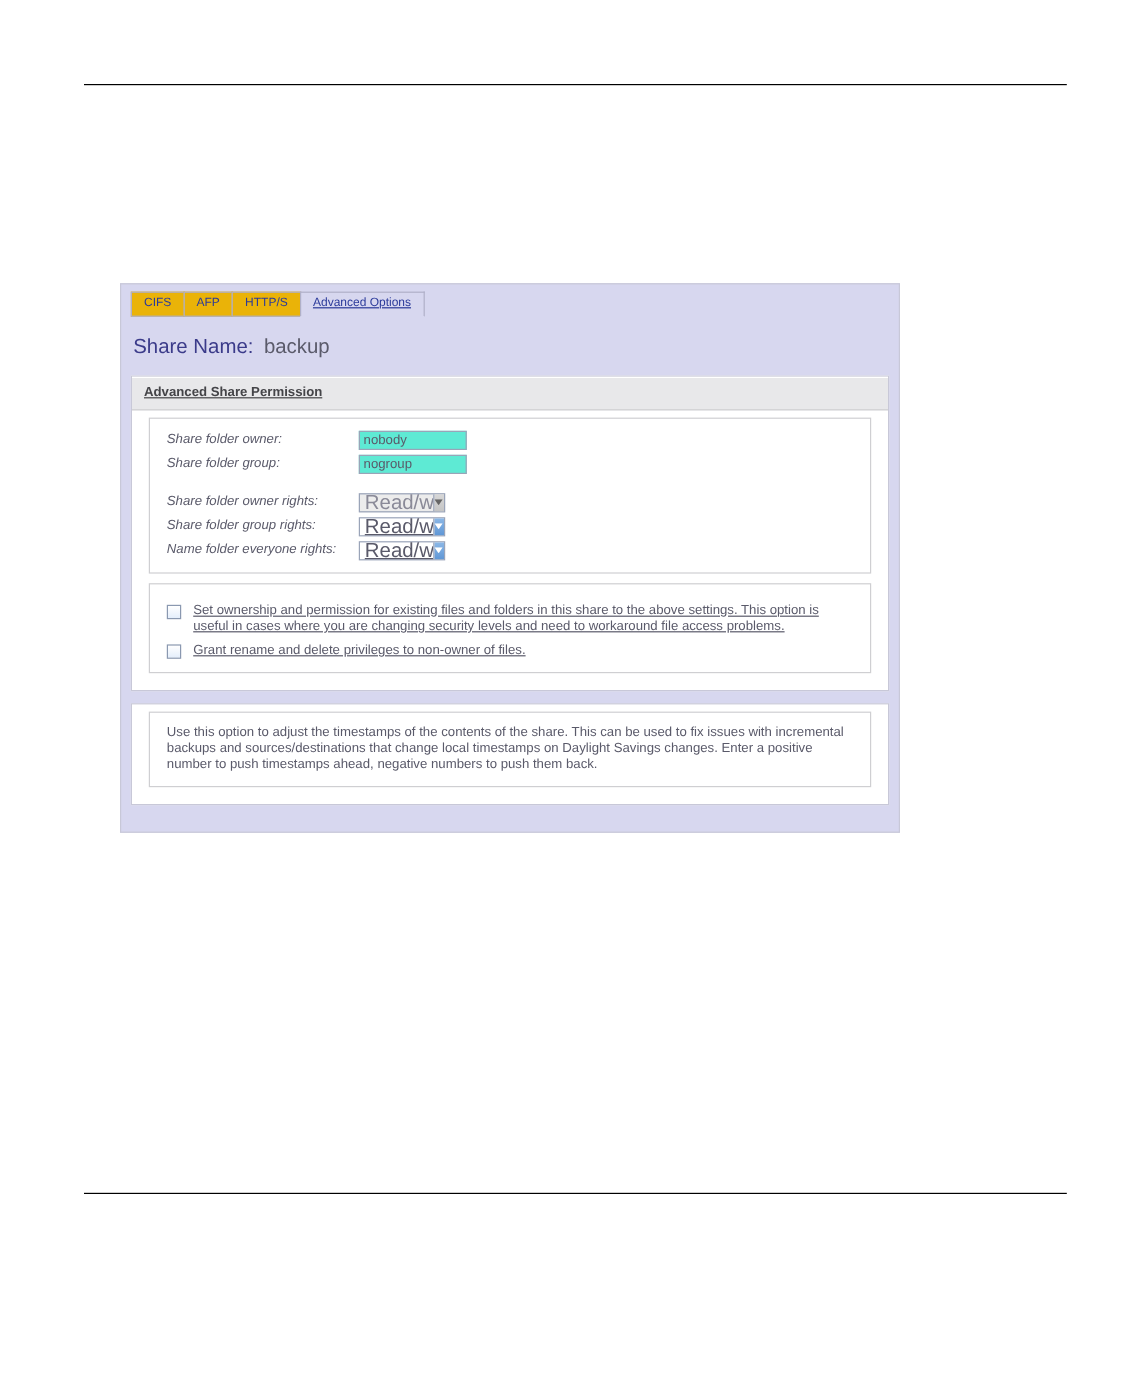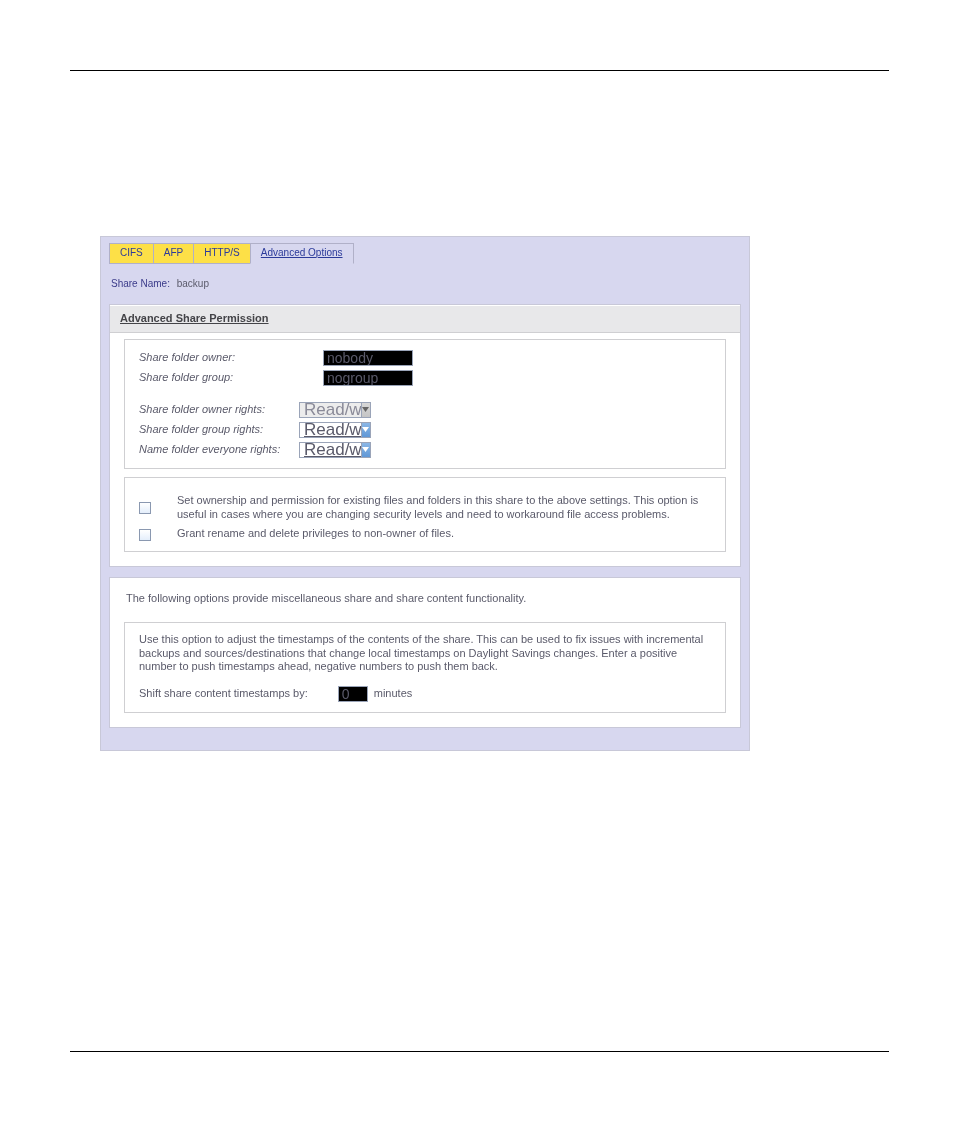--- a/index.html
+++ b/index.html
@@ -51,37 +51,37 @@
     background: var(--lav-bg);
     padding: 6px 8px 12px 8px;
   }
   
   .tabs {
     display: flex;
     align-items: flex-end;
     gap: 0;
   }
   .tab {
-    background: #fde047;
+    background: #eab308;
     border: 1px solid var(--tab-border);
     border-bottom: 1px solid var(--tab-border);
     padding: 3px 10px 3px 10px;
     color: var(--tab-blue);
     font-size: 10px;
     margin-right: -1px;
     cursor: pointer;
   }
   .tab.active {
     background: var(--lav-bg);
     border-bottom-color: var(--lav-bg);
     text-decoration: underline;
   }
   .share-name-row {
     margin: 14px 0 14px 2px;
-    font-size: 10px;
+    font-size: 17px;
     color: #3b3b8a;
   }
   .share-name-label { color: #3b3b8a; }
   .share-name-value { color: var(--text); margin-left: 4px; }
 
   .panel {
     background: #fff;
     border: 1px solid var(--panel-border);
     padding: 0 0 14px 0;
     margin-bottom: 10px;
@@ -111,25 +111,24 @@
     grid-template-columns: 160px 120px;
     row-gap: 4px;
     align-items: center;
   }
   .form-grid .sep { grid-column: 1 / span 2; height: 8px; }
   .form-grid label { color: var(--text); font-style: italic; }
 
   input.ti {
     height: 16px;
     border: 1px solid var(--input-border);
-    font-size: 14px;
+    font-size: 11px;
     padding: 0 3px;
     color: var(--text);
-    background: #000000;
-    margin-left: 24px;
+    background: #5eead4;
   }
   .ti.w90 { width: 90px; }
   .ti.w34 { width: 30px; text-align: left; }
 
   
   .sel {
     display: inline-flex;
     align-items: center;
     height: 16px;
     border: 1px solid var(--input-border);
@@ -157,23 +156,24 @@
     justify-content: center;
     border-left: 1px solid var(--input-border);
   }
   .sel.disabled .sel-btn {
     background: linear-gradient(#d7d7d7,#c5c5c5);
   }
   .sel .sel-btn svg { width: 7px; height: 5px; display: block; }
 
   .check-row {
     display: flex;
-    align-items: center;
-    gap: 26px;
+    align-items: flex-start;
+    gap: 10px;
     margin-top: 6px;
+    text-decoration: underline;
   }
   .chk {
     width: 12px;
     height: 12px;
     border: 1px solid #8a98b0;
     background: linear-gradient(#fff,#e4eefb);
     flex: 0 0 auto;
     margin-top: 1px;
     cursor: pointer;
   }
@@ -258,28 +258,22 @@
           <div class="check-text">Set ownership and permission for existing files and folders in this share to the above settings. This option is useful in cases where you are changing security levels and need to workaround file access problems.</div>
         </div>
         <div class="check-row">
           <div class="chk"></div>
           <div class="check-text">Grant rename and delete privileges to non-owner of files.</div>
         </div>
       </div>
     </div>
 
     <div class="panel">
-      <div class="panel-desc">The following options provide miscellaneous share and share content functionality.</div>
 
       <div class="inner-box">
         <div>Use this option to adjust the timestamps of the contents of the share. This can be used to fix issues with incremental backups and sources/destinations that change local timestamps on Daylight Savings changes. Enter a positive number to push timestamps ahead, negative numbers to push them back.</div>
-        <div class="util-row">
-          <span>Shift share content timestamps by:</span>
-          <input class="ti w34" value="0" style="">
-          <span>minutes</span>
-        </div>
       </div>
     </div>
 
   </div>
 
   <div class="bottom-rule"></div>
 </div>
 
 </body></html>

